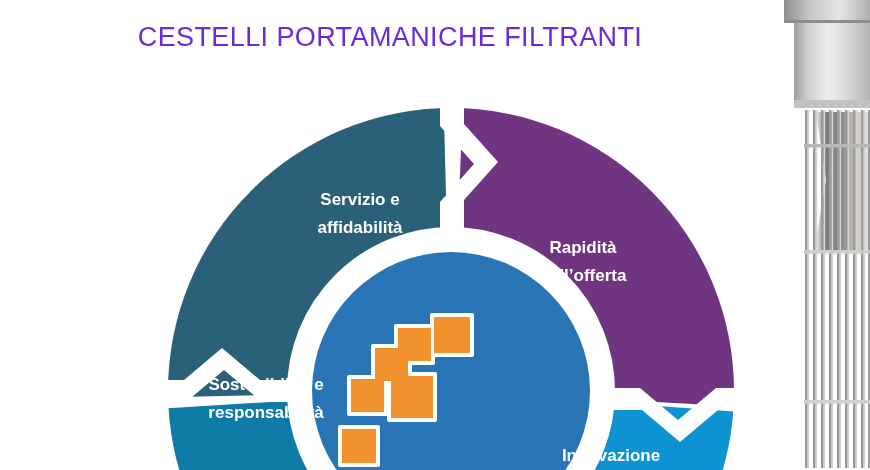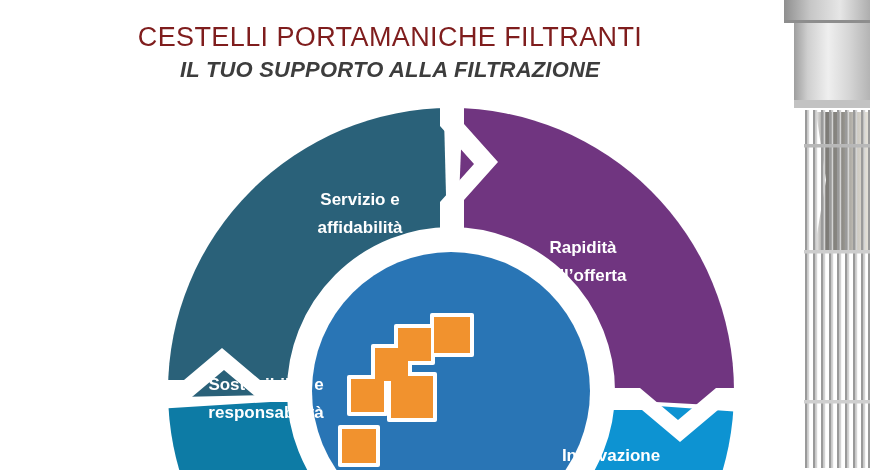--- a/index.html
+++ b/index.html
@@ -24,21 +24,21 @@
     left: 0;
     top: 22px;
     width: 780px;
     text-align: center;
   }
   #title {
     font-family: "Liberation Sans", sans-serif;
     font-size: 27px;
     font-weight: 400;
     letter-spacing: 0.4px;
-    color: #7f1d1d;
+    color: #6d28d9;
     line-height: 1.12;
     white-space: nowrap;
   }
   #subtitle {
     font-family: "Liberation Sans", sans-serif;
     font-size: 22px;
     font-weight: 600;
     font-style: italic;
     letter-spacing: 0.2px;
     color: #3d3d3d;
@@ -81,21 +81,20 @@
     display: block;
   }
 </style>
 </head>
 <body>
 
 <div id="screen">
 
   <div id="heading">
     <div id="title">CESTELLI PORTAMANICHE FILTRANTI</div>
-    <div id="subtitle">IL TUO SUPPORTO ALLA FILTRAZIONE</div>
   </div>
 
   <div id="diagram">
     <svg viewBox="0 0 566 566" xmlns="http://www.w3.org/2000/svg">
       <defs>
 
         <mask id="ring-mask">
           <rect x="0" y="0" width="566" height="566" fill="#000"></rect>
           <circle cx="283" cy="283" r="283" fill="#fff"></circle>
           <circle cx="283" cy="283" r="139" fill="#000"></circle>

